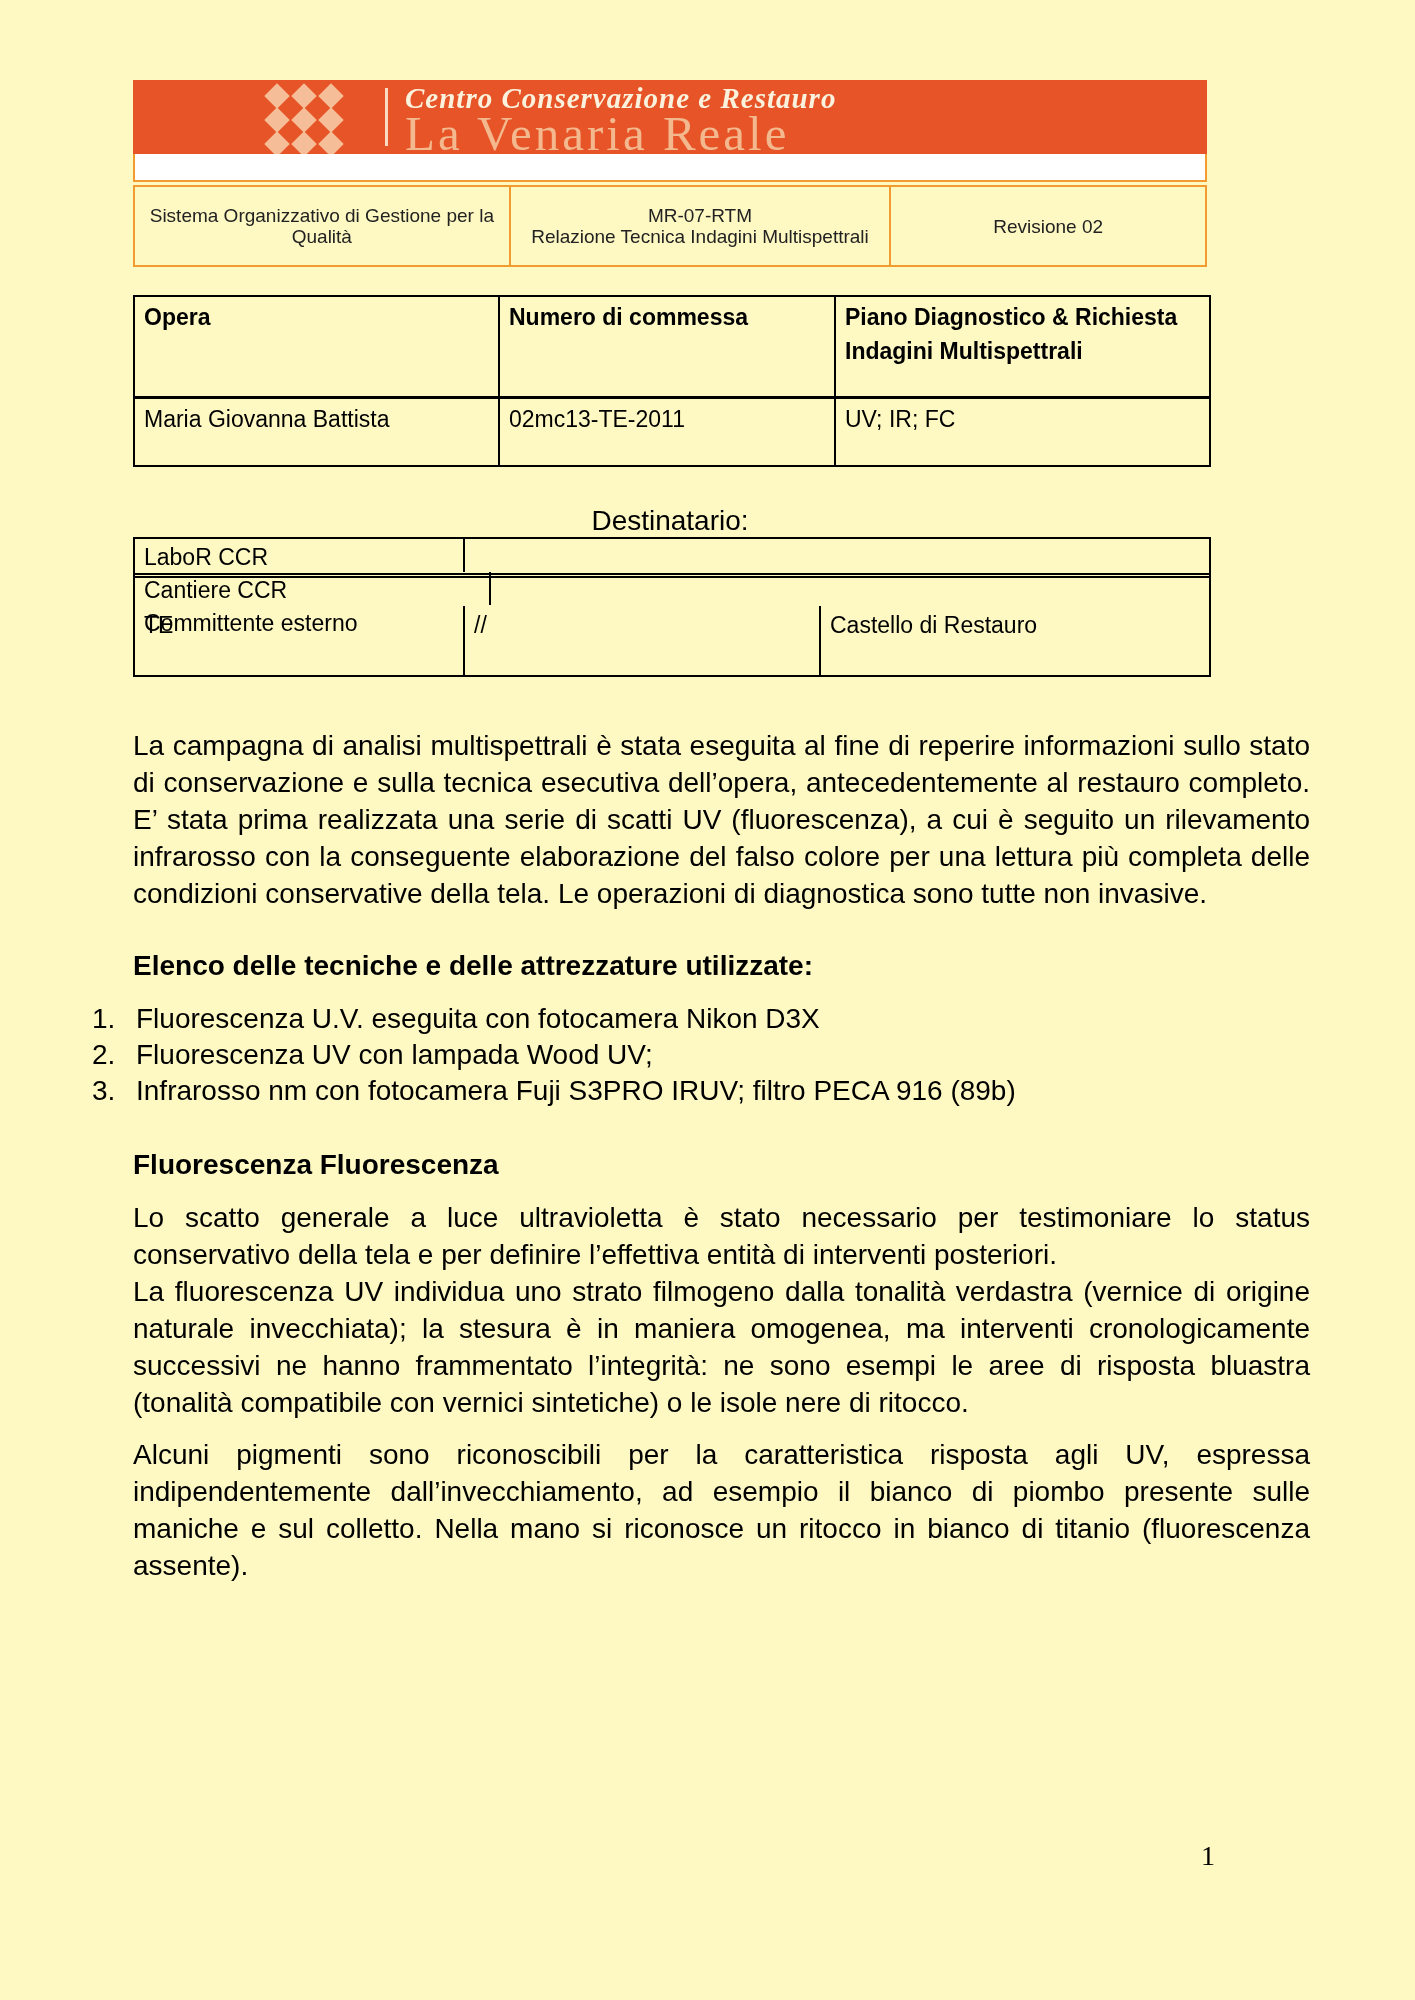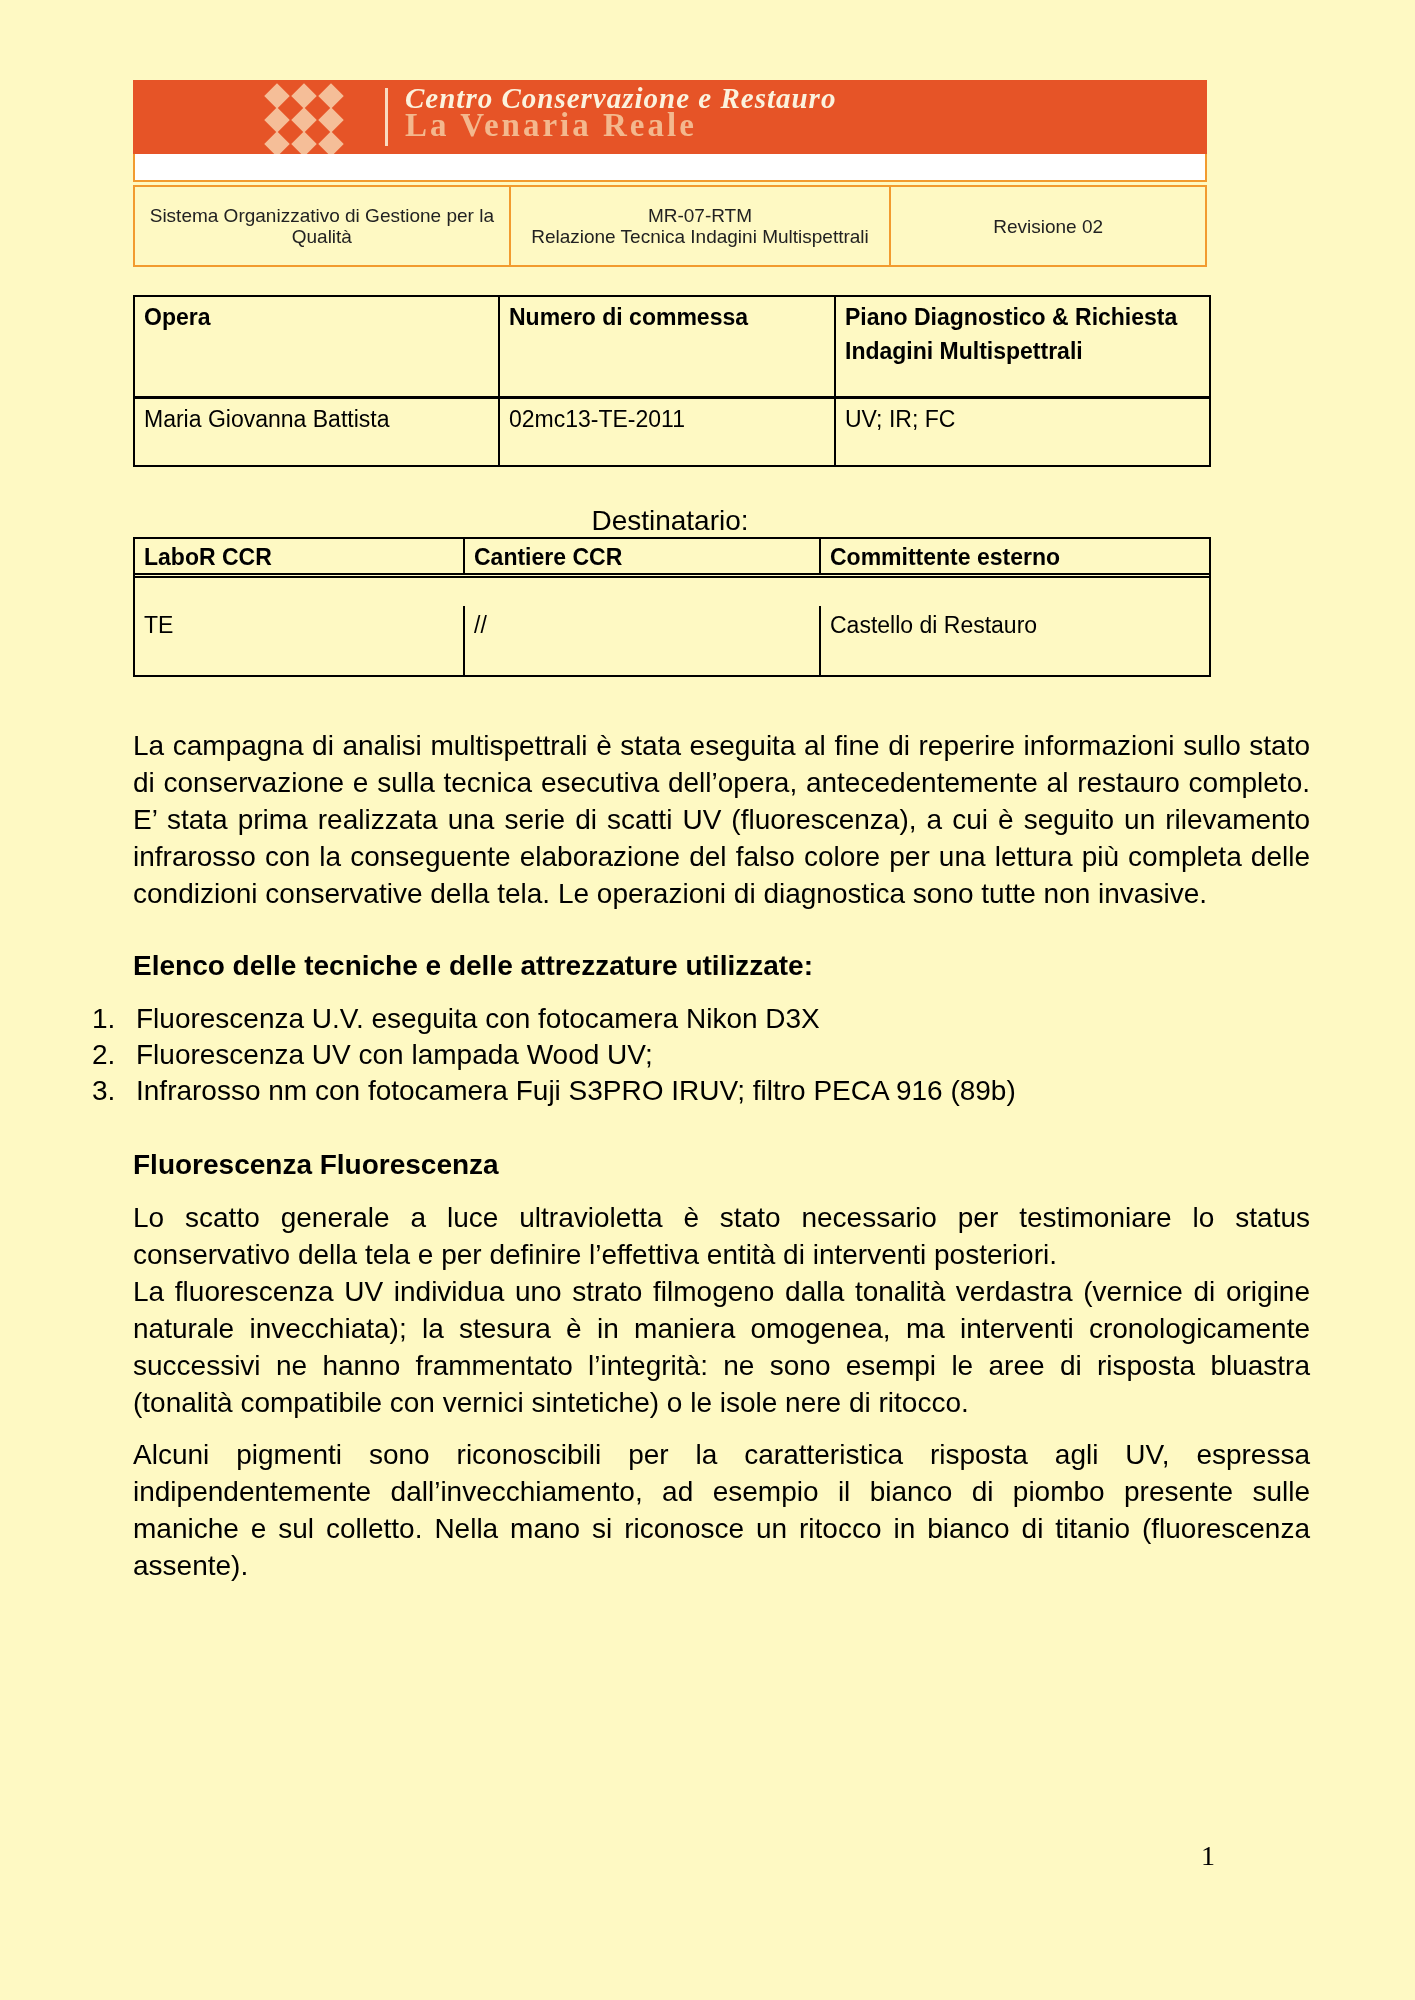--- a/index.html
+++ b/index.html
@@ -28,22 +28,22 @@
   .logo-sep{
     position:absolute;left:252px;top:8px;width:3px;height:58px;
     background:rgba(252,243,221,.85);
   }
   .banner-text{position:absolute;left:272px;top:4px;line-height:1;white-space:nowrap;}
   .org1{
     font-family:"Liberation Serif",serif;font-style:italic;font-weight:bold;
     font-size:29px;color:var(--title-cream,#FBF2DD);letter-spacing:1px;
   }
   .org2{
-    font-family:"Liberation Serif",serif;font-weight:bold;
-    font-size:33px;color:var(--peach-text,#F3B88E);letter-spacing:3px;margin-top:-4px;
+    font-family:"Liberation Serif",serif;font-weight:normal;
+    font-size:49px;color:var(--peach-text,#F3B88E);letter-spacing:3px;margin-top:-4px;
   }
   .strip{
     height:26px;background:#fff;
     border:2px solid var(--amber,#F29B2F);border-top:none;
   }
   .qrow{
     margin-top:3px;display:flex;
     border:2px solid var(--amber,#F29B2F);
     font-size:19px;line-height:21px;text-align:center;color:#222;
   }
@@ -62,21 +62,21 @@
   .opera .c1{width:365px;border-right:2px solid #000;}
   .opera .c2{width:336px;border-right:2px solid #000;}
   .opera .c3{width:369px;}
   .tbl-font{font-size:23px;}
 
   .dest-label{
     position:absolute;left:133px;top:506px;width:1074px;
     text-align:center;font-size:28px;line-height:30px;
   }
   .dest{top:537px;}
-  .dest .head{height:34px;border-bottom:5px double #000;font-weight:bold;line-height:30px;}
+  .dest .head{height:34px;border-bottom:5px double #000;font-weight:normal;line-height:30px;flex-direction:column;}
   .dest .data{height:69px;line-height:32px;margin-top:28px;}
   .dest .c1{width:330px;border-right:2px solid #000;}
   .dest .c2{width:356px;border-right:2px solid #000;}
   .dest .c3{width:384px;}
 
   
   .para{
     position:absolute;left:133px;width:1177px;
     font-size:28px;line-height:37px;text-align:justify;
   }

